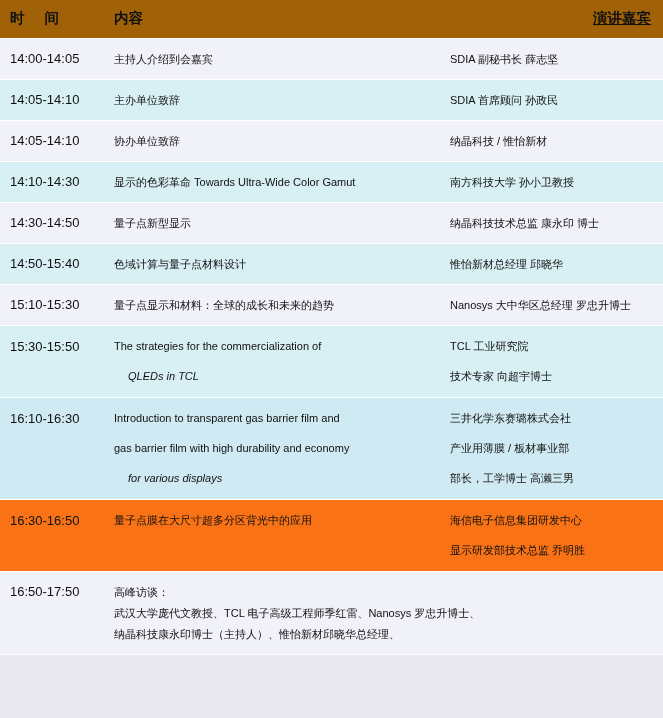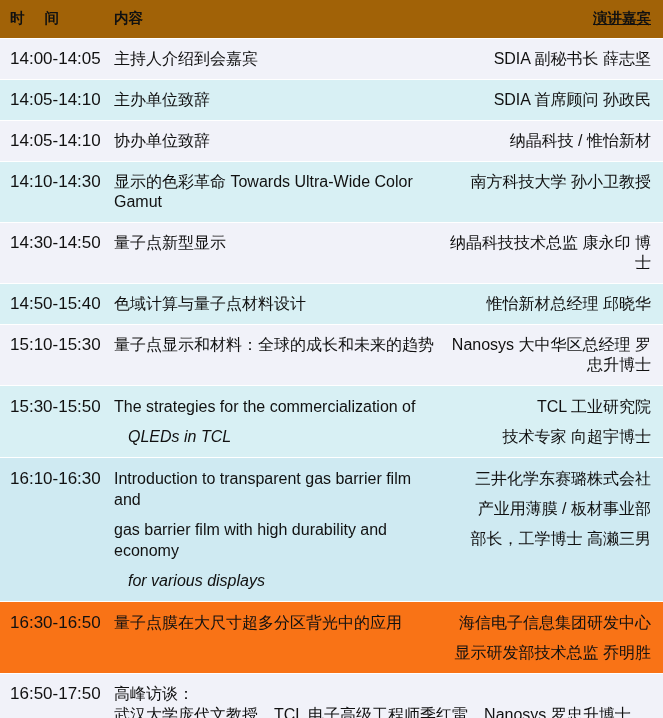--- a/index.html
+++ b/index.html
@@ -39,35 +39,35 @@
     text-align: right;
     padding-right: 12px;
     text-decoration: underline;
   }
   .hdr-time {
     letter-spacing: 8px;
   }
 
   tr.row td {
     border-bottom: 1px solid #ffffff;
-    font-size: 16px;
+    font-size: 11px;
     color: #111;
     line-height: 20px;
   }
   tr.row td.time {
     padding: 10px 0 10px 10px;
     white-space: nowrap;
-    font-size: 17px;
+    font-size: 13px;
   }
   tr.row td.content {
     padding: 10px 8px 10px 10px;
   }
   tr.row td.speaker {
     padding: 10px 12px 10px 6px;
-    text-align: right;
+    text-align: left;
   }
   .line { display: block; }
   .line + .line { margin-top: 9px; }
   .indent1 { padding-left: 14px; font-style: italic; }
 
   
   .bg-a td { background: #f1f2f9; }
   .bg-b td { background: #d8f0f4; }
   .bg-c td { background: #cfeaf2; }
   .bg-d td { background: #f97316; }

